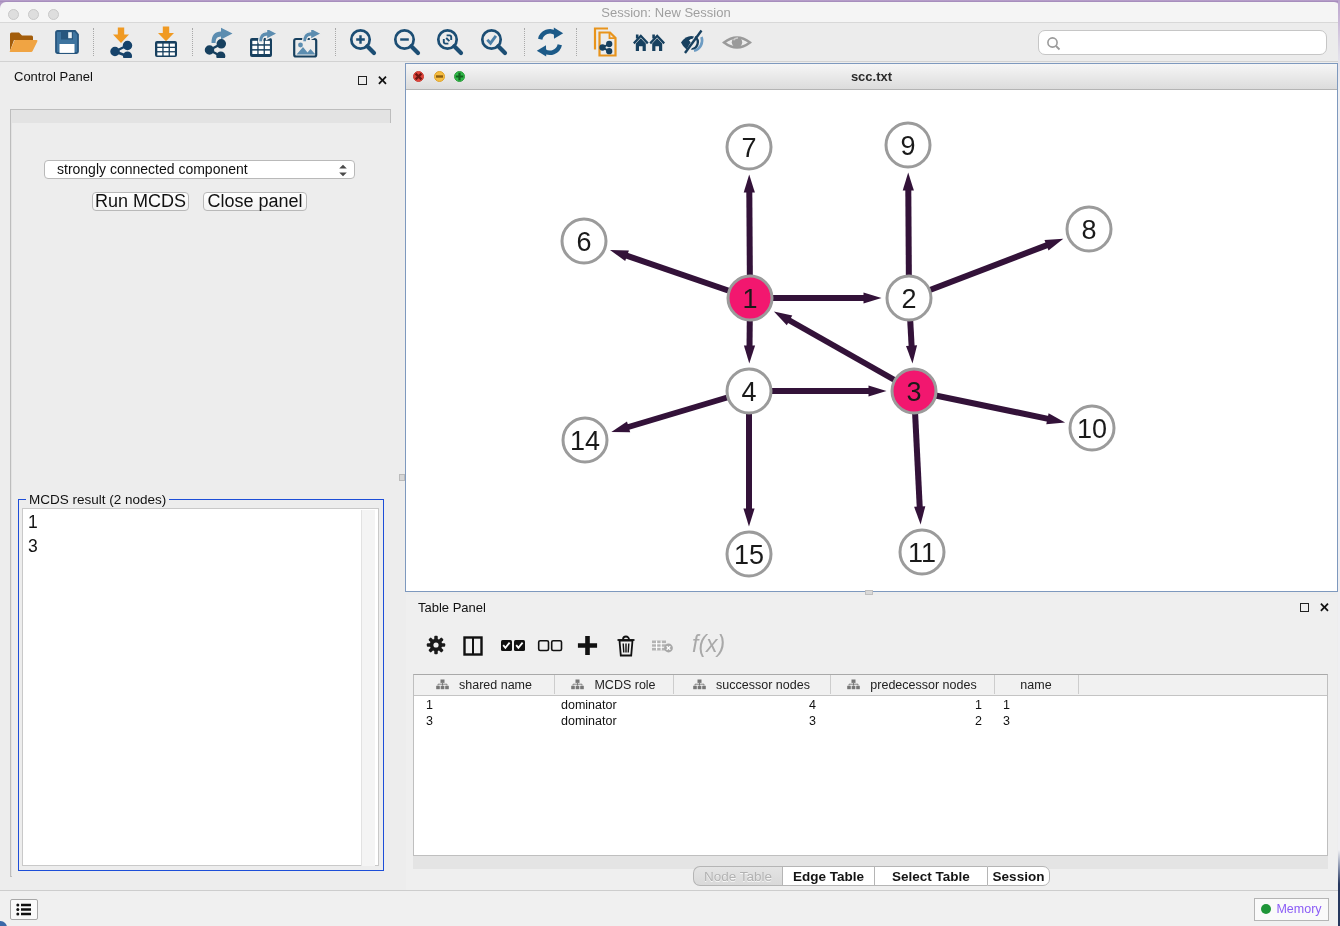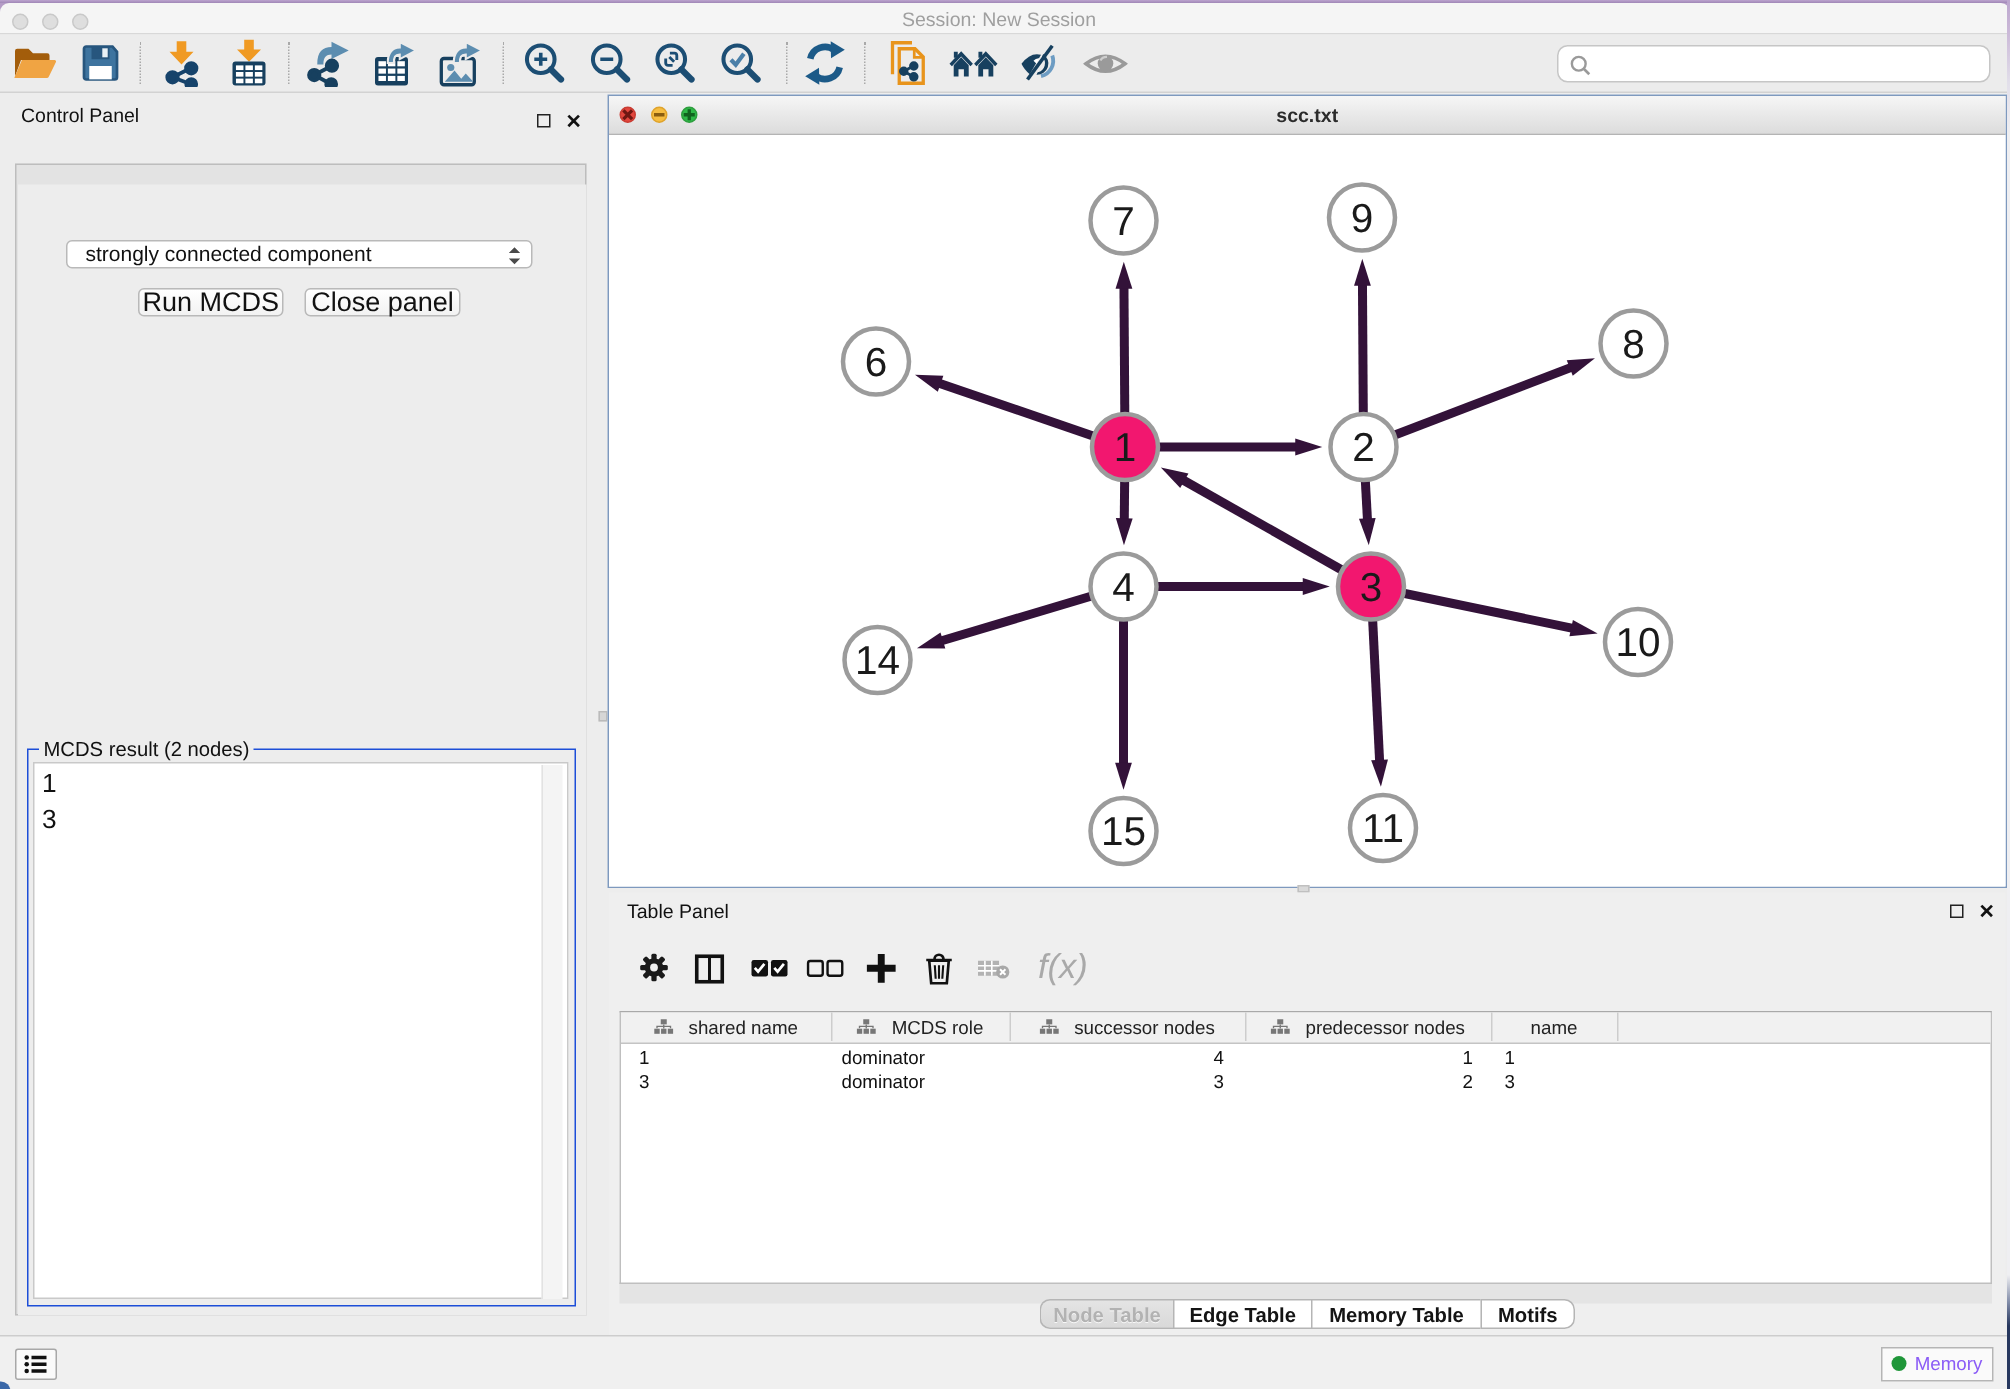--- a/index.html
+++ b/index.html
@@ -297,21 +297,21 @@
 <style>
 #tp{left:406px;top:595px;width:931px;height:295px;background:#EFEFEF}
 #tp .t{position:absolute;left:12px;top:5px;font-size:13px;color:#111}
 .tpicon{position:absolute;top:40px}
 #tbox{position:absolute;left:7px;top:79px;width:915px;height:182px;background:#fff;border:1px solid #BFBFBF;border-top:1px solid #A9A9A9;box-sizing:border-box}
 #thead{position:absolute;left:0;top:0;width:913px;height:20px;background:#F1F1F1;border-bottom:1px solid #C4C4C4}
 .hcell{position:absolute;top:0;height:19px;border-right:1px solid #CDCDCD;display:flex;align-items:center;justify-content:center;font-size:12.5px;color:#222;gap:10px}
 .trow{position:absolute;font-size:12.5px;color:#111;height:16px;line-height:16px}
 #btabs{position:absolute;left:693px;top:866px;height:20px;display:flex;z-index:2}
 .btab{height:20px;line-height:20px;font-size:13.5px;color:#141414;background:#fff;border:1px solid #B5B5B5;border-right:none;text-align:center;box-sizing:border-box;font-weight:bold}
-.btab.first{border-top-left-radius:7px;border-bottom-left-radius:7px;background:linear-gradient(#E4E4E4,#D9D9D9);color:#B2B2B2;font-weight:bold;text-shadow:0 1px 0 #F8F8F8}
+.btab.first{border-top-left-radius:7px;border-bottom-left-radius:7px;background:linear-gradient(#E4E4E4,#D9D9D9);color:#B2B2B2;font-weight:normal;text-shadow:0 1px 0 #F8F8F8}
 .btab.last{border-right:1px solid #B5B5B5;border-top-right-radius:7px;border-bottom-right-radius:7px}
 #statusbar{left:0;top:890px;width:1340px;height:36px;background:#F0F0F0;border-top:1px solid #CDCDCD}
 #listbtn{position:absolute;left:10px;top:8px;width:28px;height:21px;background:#FAFAFA;border:1px solid #A8A8A8;border-radius:2px;box-sizing:border-box}
 #membtn{position:absolute;left:1254px;top:7px;width:75px;height:23px;background:#FAFAFA;border:1px solid #B5B5B5;box-sizing:border-box;font-size:12.5px;color:#8b5cf6;text-align:center;line-height:21px}
 #membtn i{display:inline-block;width:10px;height:10px;border-radius:50%;background:#1F9639;margin-right:5px;vertical-align:-1px}
 </style>
 
 <div class="abs" id="tp">
   <div style="position:absolute;left:7px;top:261px;width:915px;height:13px;background:#E4E4E4"></div>
   <div class="t">Table Panel</div>
@@ -401,22 +401,22 @@
     <div class="trow" style="left:147px;top:38px">dominator</div>
     <div class="trow" style="left:259px;top:38px;width:143px;text-align:right">3</div>
     <div class="trow" style="left:416px;top:38px;width:152px;text-align:right">2</div>
     <div class="trow" style="left:589px;top:38px">3</div>
   </div>
 </div>
 
 <div class="abs" id="btabs">
   <div class="btab first" style="width:89px">Node Table</div>
   <div class="btab" style="width:92px">Edge Table</div>
-  <div class="btab" style="width:113px">Memory Table</div>
-  <div class="btab last" style="width:63px">Motifs</div>
+  <div class="btab" style="width:113px">Select Table</div>
+  <div class="btab last" style="width:63px">Session</div>
 </div>
 
 <div class="abs" id="statusbar">
   <div id="listbtn">
     <svg style="position:absolute;left:5px;top:3px" width="16" height="13" viewBox="0 0 16 13">
       <circle cx="1.8" cy="2" r="1.5" fill="#111"></circle>
         <circle cx="1.8" cy="6.5" r="1.5" fill="#111"></circle>
         <circle cx="1.8" cy="11" r="1.5" fill="#111"></circle>
       <path d="M5 2h10 M5 6.5h10 M5 11h10" stroke="#111" stroke-width="2.4"></path>
     </svg>

